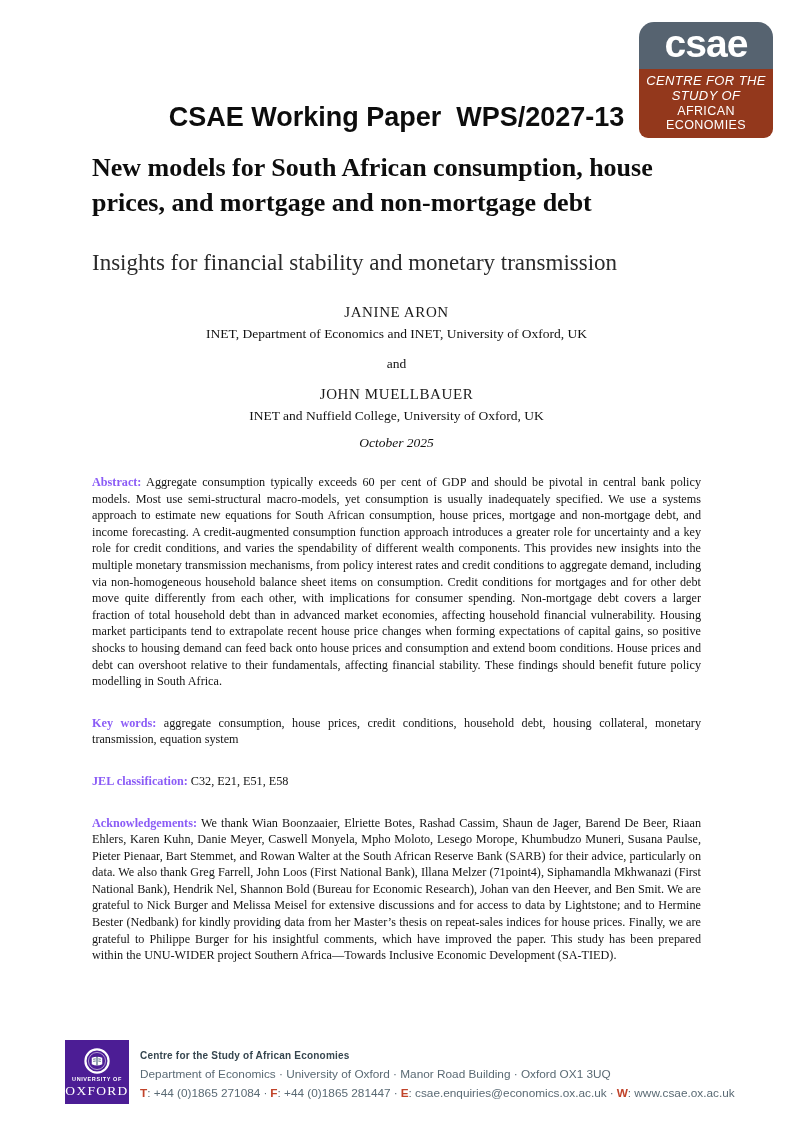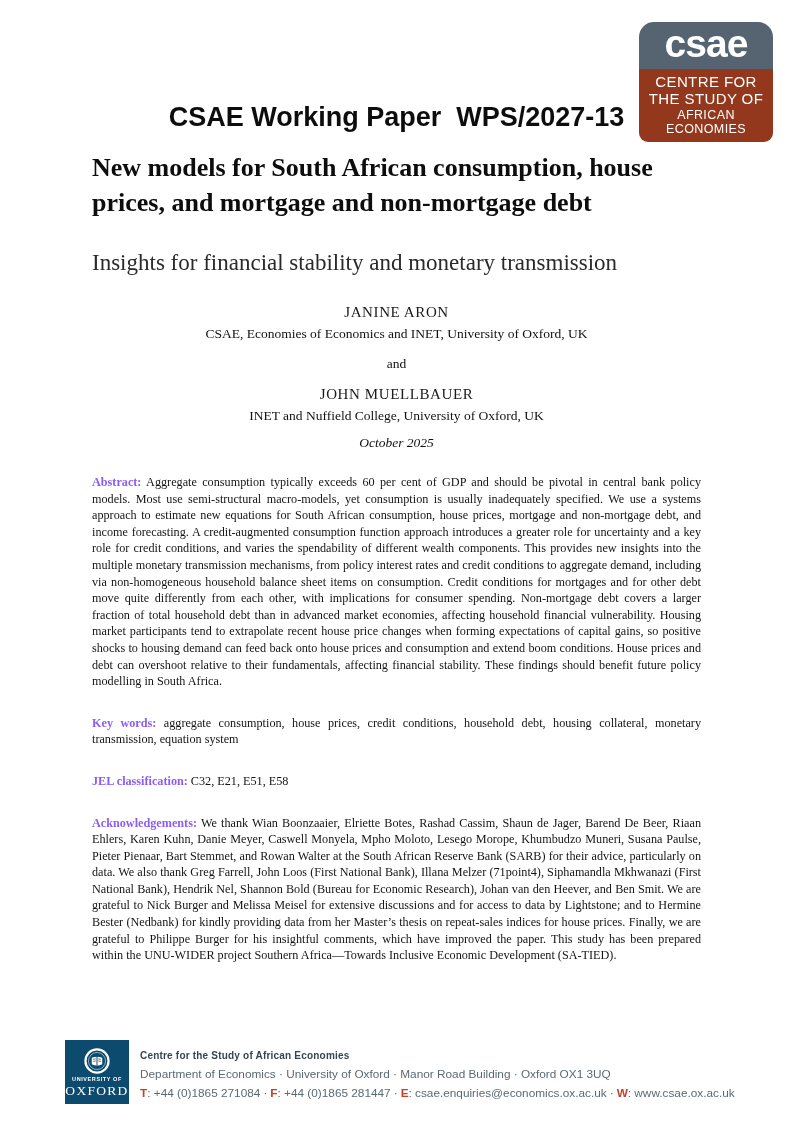--- a/index.html
+++ b/index.html
@@ -26,21 +26,21 @@
   .csae-top span {
     font-family: "Liberation Sans", sans-serif;
     font-weight: bold; font-size: 39px; color: #fff;
     letter-spacing: -1px; margin-top: -4px;
   }
   .csae-bottom {
     background: #93381c; border-radius: 0 0 9px 9px;
     padding: 4px 2px 6px; text-align: center; color: #fff;
     font-family: "Liberation Sans", sans-serif;
   }
-  .csae-b1 { display: block; font-size: 15px; letter-spacing: 0.4px; }
+  .csae-b1 { display: block; font-size: 13px; letter-spacing: 0.4px; font-style: italic; }
   .csae-b2 { display: block; font-size: 12.5px; letter-spacing: 0.4px; margin-top: 1px; }
 
   
   .content { padding: 100px 92px 0 92px; }
 
   .wp-heading {
     margin: 0;
     font-family: "Liberation Sans", sans-serif;
     font-weight: bold; font-size: 27px; line-height: 34px;
     text-align: center; color: #0d0d0d;
@@ -70,21 +70,21 @@
   }
   .abstract { margin-top: 23px; }
   .keywords { margin-top: 25px; }
   .jel { margin-top: 25px; }
   .ack { margin-top: 25px; }
   .body-text b { color: #8b5cf6; }
 
   
   .footer { position: absolute; left: 65px; top: 1040px; display: flex; align-items: flex-start; }
   .ox-logo {
-    width: 64px; height: 64px; background: #0c4a6e;
+    width: 64px; height: 64px; background: #4c1d95;
     display: flex; flex-direction: column; align-items: center;
     justify-content: center; padding-top: 2px; flex: none;
   }
   .ox-crest { display: block; margin-bottom: 1px; }
   .ox-uo {
     font-family: "Liberation Sans", sans-serif; font-weight: bold;
     font-size: 5.5px; letter-spacing: 0.6px; color: #fff;
   }
   .ox-name {
     font-family: "Liberation Serif", serif;
@@ -112,21 +112,21 @@
     </div>
   </div>
 
   <div class="content">
     <h1 class="wp-heading">CSAE Working Paper  WPS/2027-13</h1>
     <h2 class="title">New models for South African consumption, house prices, and mortgage and non-mortgage debt</h2>
     <h3 class="subtitle">Insights for financial stability and monetary transmission</h3>
 
     <div class="authors">
       <div class="author-name">JANINE ARON</div>
-      <div class="author-affil">CSAE, Economies of Economics and INET, University of Oxford, UK</div>
+      <div class="author-affil">INET, Department of Economics and INET, University of Oxford, UK</div>
       <div class="and-sep">and</div>
       <div class="author-name author-block">JOHN MUELLBAUER</div>
       <div class="author-affil">INET and Nuffield College, University of Oxford, UK</div>
       <div class="pub-date">October 2025</div>
     </div>
 
     <p class="body-text abstract"><b>Abstract:</b> <span>Aggregate consumption typically exceeds 60 per cent of GDP and should be pivotal in central bank policy models. Most use semi-structural macro-models, yet consumption is usually inadequately specified. We use a systems approach to estimate new equations for South African consumption, house prices, mortgage and non-mortgage debt, and income forecasting. A credit-augmented consumption function approach introduces a greater role for uncertainty and a key role for credit conditions, and varies the spendability of different wealth components. This provides new insights into the multiple monetary transmission mechanisms, from policy interest rates and credit conditions to aggregate demand, including via non-homogeneous household balance sheet items on consumption. Credit conditions for mortgages and for other debt move quite differently from each other, with implications for consumer spending. Non-mortgage debt covers a larger fraction of total household debt than in advanced market economies, affecting household financial vulnerability. Housing market participants tend to extrapolate recent house price changes when forming expectations of capital gains, so positive shocks to housing demand can feed back onto house prices and consumption and extend boom conditions. House prices and debt can overshoot relative to their fundamentals, affecting financial stability. These findings should benefit future policy modelling in South Africa.</span></p>
 
     <p class="body-text keywords"><b>Key words:</b> <span>aggregate consumption, house prices, credit conditions, household debt, housing collateral, monetary transmission, equation system</span></p>
 

